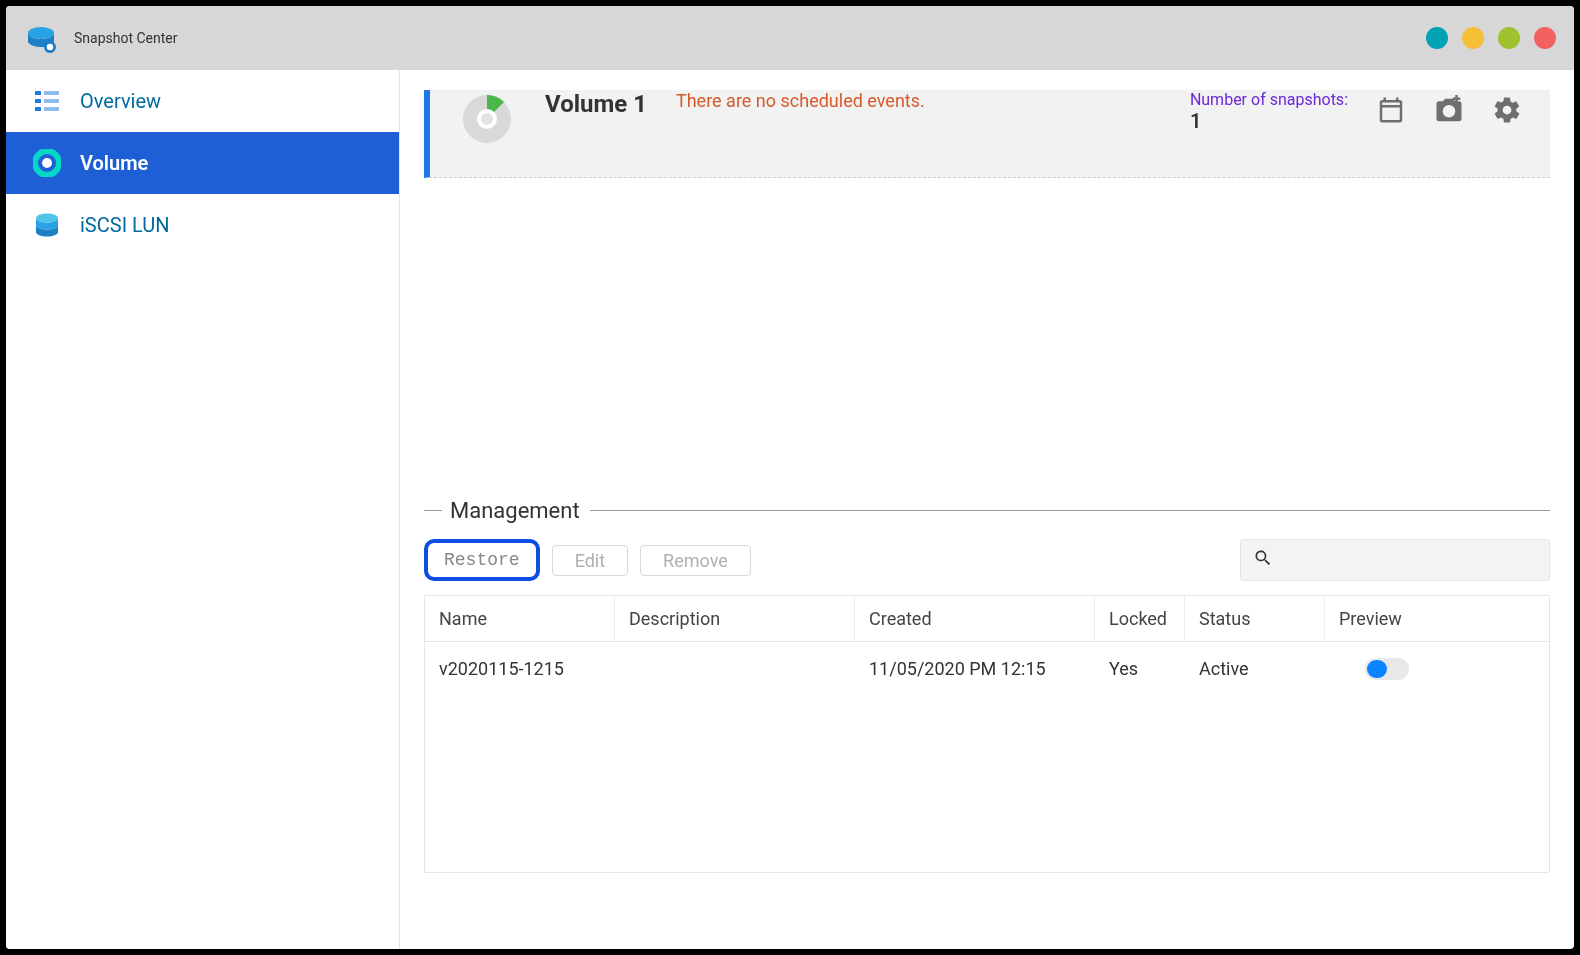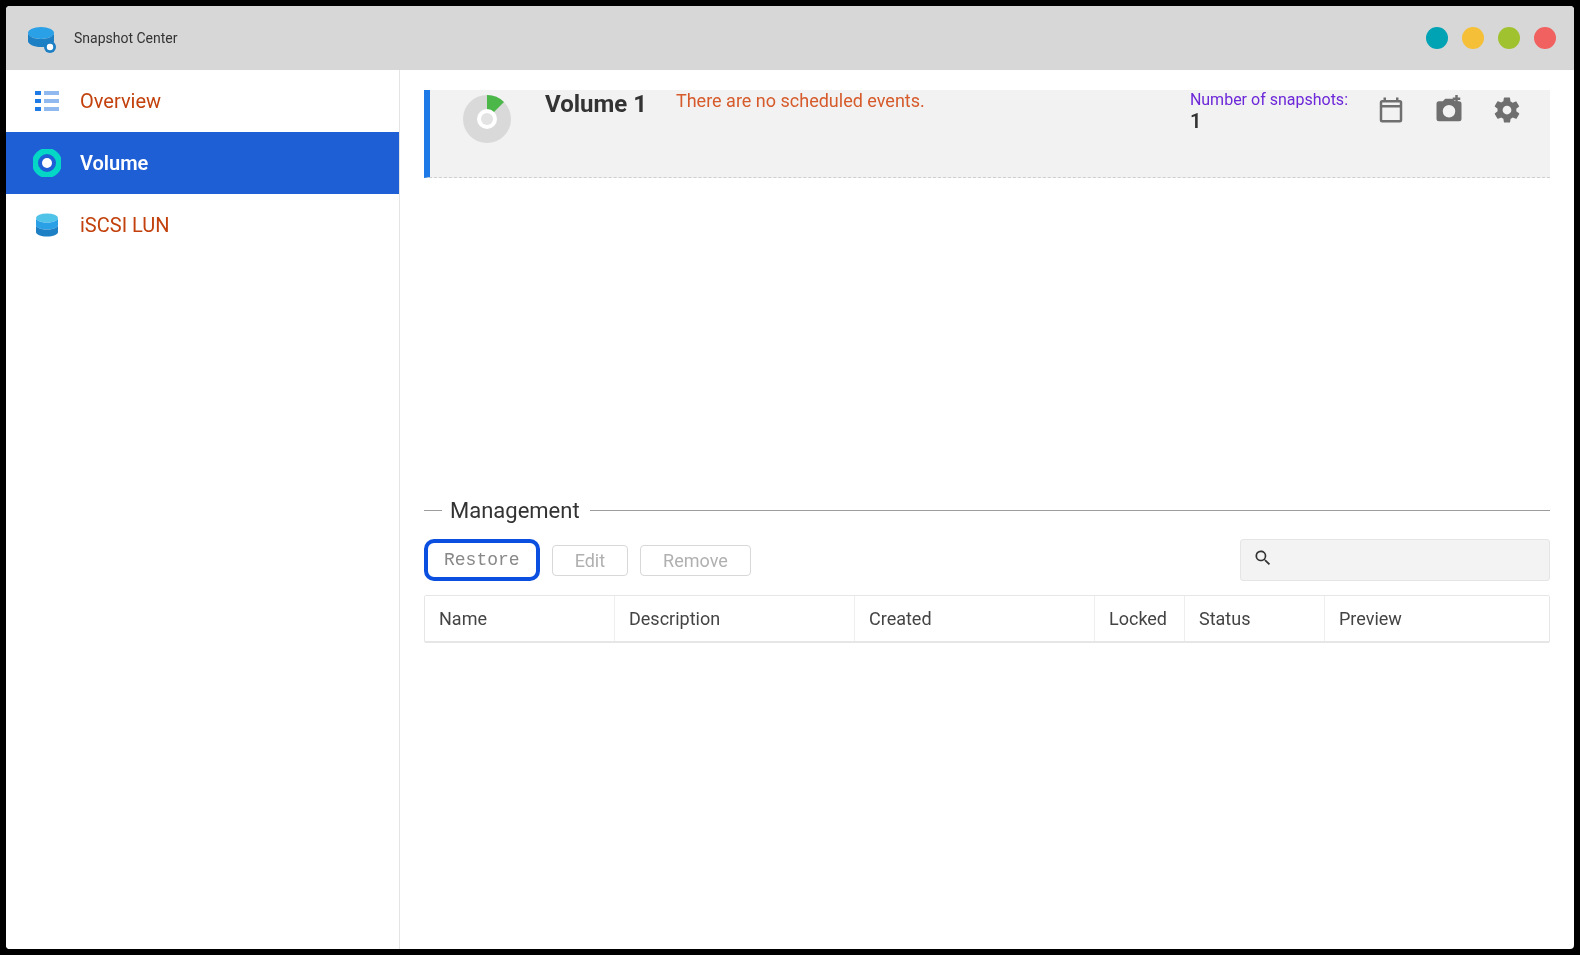--- a/index.html
+++ b/index.html
@@ -16,21 +16,21 @@
   .title-text { font-size: 14px; color: #333; }
   .traffic { display: flex; gap: 14px; align-items: center; }
   .traffic span { width: 22px; height: 22px; border-radius: 50%; display: inline-block; }
   .dot-teal { background: #00a3b4; }
   .dot-yellow { background: #f5c037; }
   .dot-green { background: #a0c22f; }
   .dot-red { background: #f0615f; }
   .app-icon { width: 34px; height: 34px; }
   .body { flex: 1; display: flex; min-height: 0; }
   .sidebar { width: 394px; border-right: 1px solid #e4e4e4; background: #fff; }
-  .sidebar-item { display: flex; align-items: center; gap: 18px; height: 62px; padding: 0 26px; font-size: 20px; color: #c2410c; cursor: pointer; }
+  .sidebar-item { display: flex; align-items: center; gap: 18px; height: 62px; padding: 0 26px; font-size: 20px; color: #0369a1; cursor: pointer; }
   .sidebar-item.active { background: #1e5fd6; color: #fff; font-weight: 600; }
   .sidebar-item .icon { width: 30px; height: 30px; display: flex; align-items: center; justify-content: center; }
   .main { flex: 1; padding: 20px 24px; display: flex; flex-direction: column; }
   .vol-panel {
     border-left: 6px solid #1e7ae6; background: #f2f2f2; height: 88px;
     display: flex; align-items: flex-start; padding: 0 28px; gap: 29px;
     border-bottom: 1px dashed #cfcfcf;
   }
   .vol-name { font-size: 24px; font-weight: 700; color: #333; }
   .vol-msg { color: #d65a2a; font-size: 18px; }
@@ -191,17 +191,29 @@
         </div>
         <div class="table">
           <div class="thead">
             <div class="th col-name">Name</div>
             <div class="th col-desc">Description</div>
             <div class="th col-created">Created</div>
             <div class="th col-locked">Locked</div>
             <div class="th col-status">Status</div>
             <div class="th col-preview">Preview</div>
           </div>
+          <div class="tbody">
+            <div class="row">
+              <div class="td col-name">v2020115-1215</div>
+              <div class="td col-desc"></div>
+              <div class="td col-created">11/05/2020 PM 12:15</div>
+              <div class="td col-locked">Yes</div>
+              <div class="td col-status">Active</div>
+              <div class="td col-preview" style="padding-left:40px;">
+                <span class="toggle"></span>
+              </div>
+            </div>
+          </div>
         </div>
       </div>
     </div>
   </div>
 </div>
 
 </body></html>

